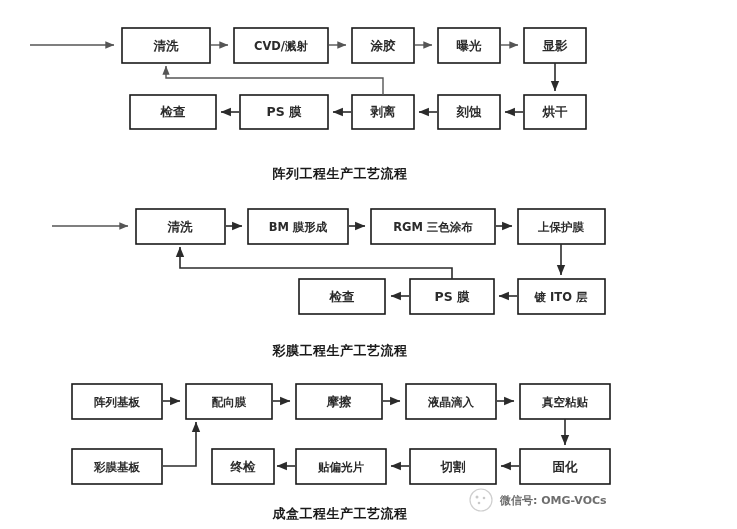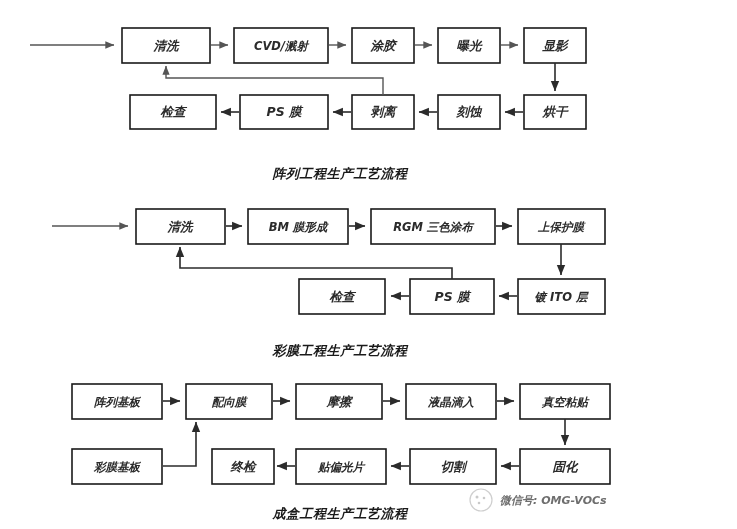--- a/index.html
+++ b/index.html
@@ -12,21 +12,20 @@
     height: 529px;
     position: relative;
     font-family: "DejaVu Sans", "Liberation Sans", sans-serif;
     overflow: hidden;
   }
   #stage {
     position: absolute;
     left: 0; top: 0;
     width: 737px;
     height: 529px;
-    font-style: italic;
   }
   svg { display: block; }
   .box-rect {
     fill: #ffffff;
     stroke: #1a1a1a;
     stroke-width: 1.6;
   }
   .box-label {
     font-family: "DejaVu Sans", "Liberation Sans", sans-serif;
     font-size: 12.5px;

